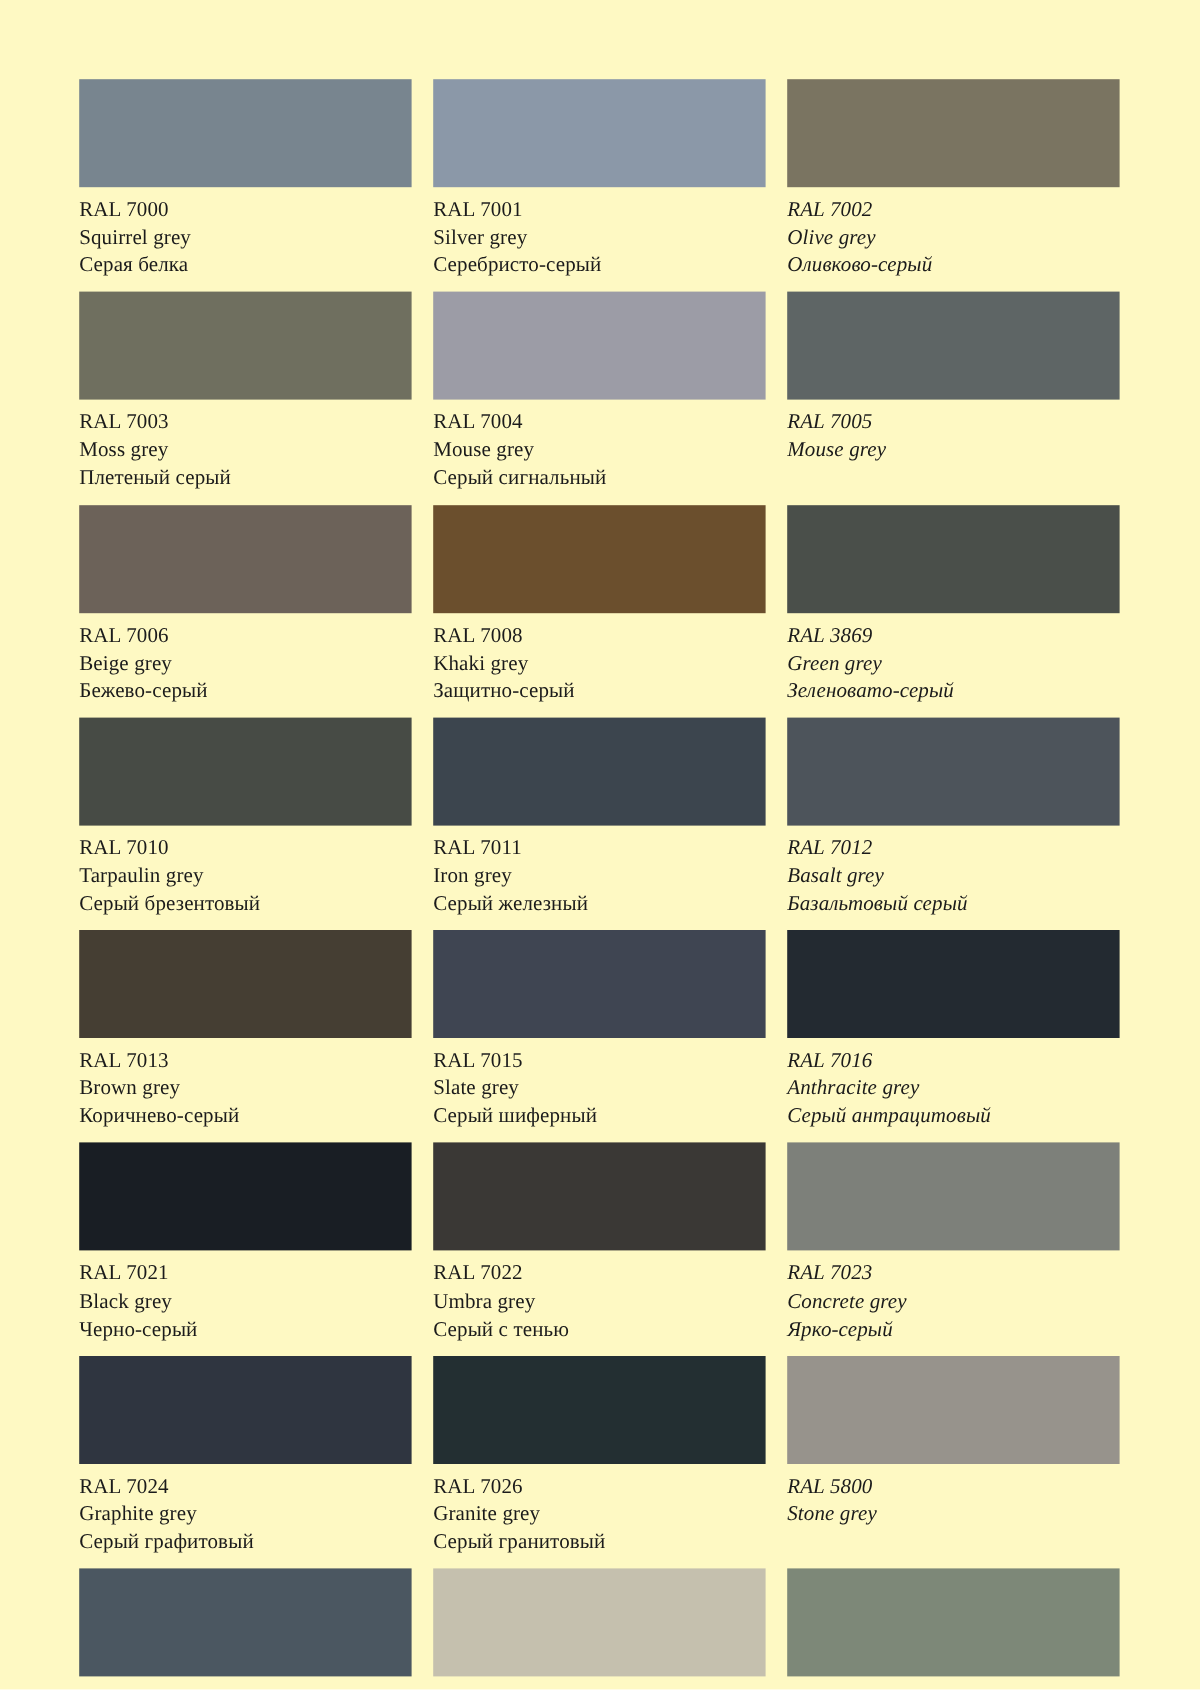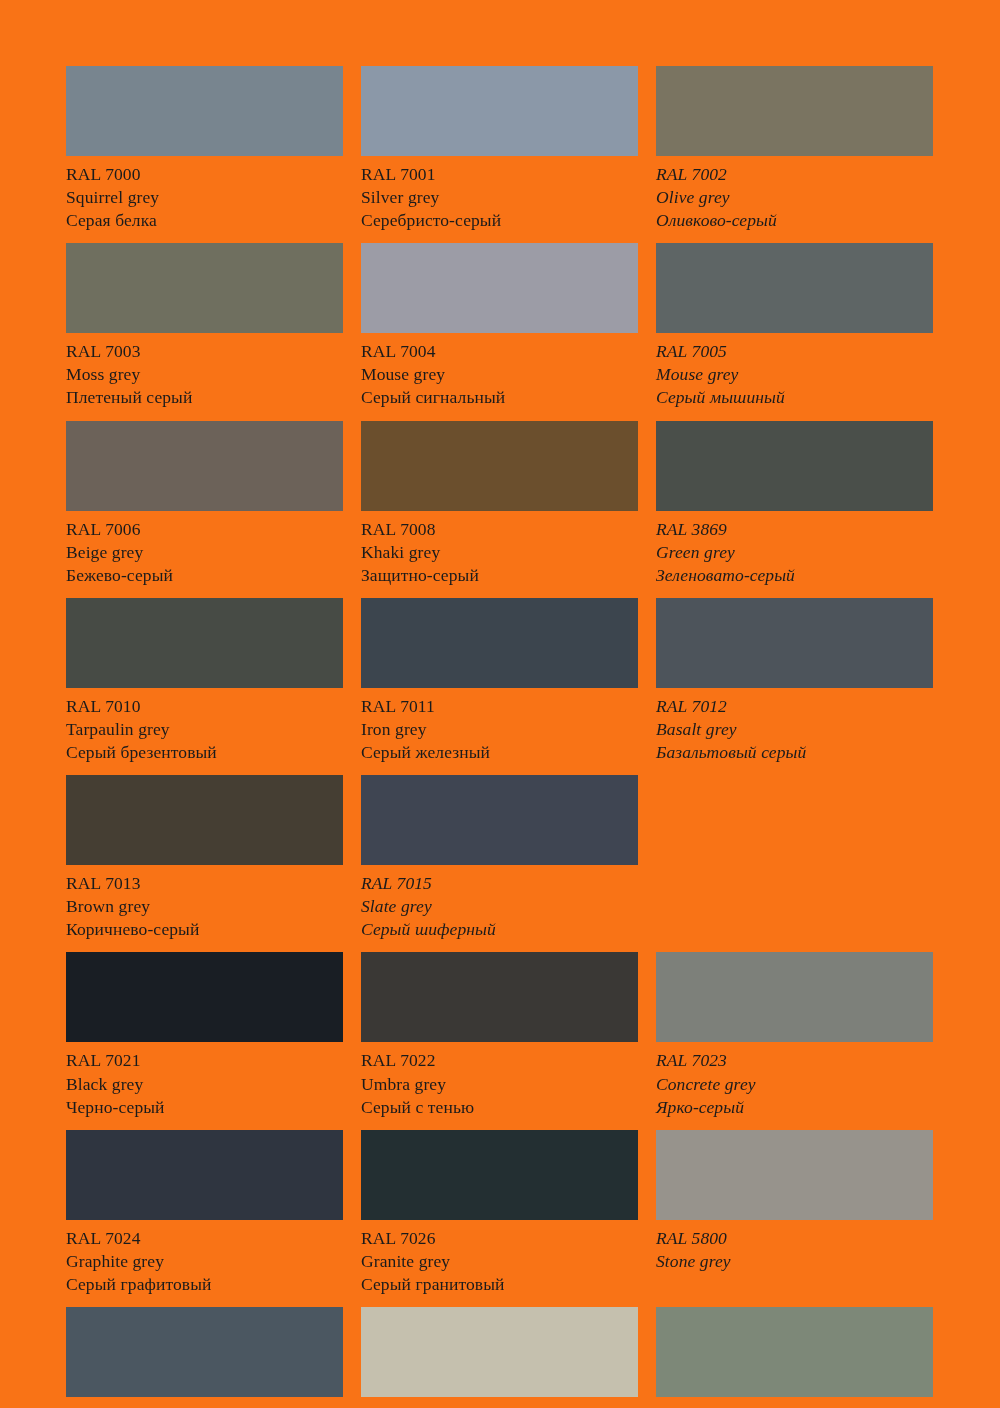--- a/index.html
+++ b/index.html
@@ -13,21 +13,21 @@
     width: 1000px;
     height: 1408px;
     overflow: hidden;
     font-family: "Liberation Serif", "DejaVu Serif", serif;
     color: #1b1b1b;
   }
   #sheet {
     position: relative;
     width: 1000px;
     height: 1408px;
-    background: #f97316;
+    background: #fef9c3;
   }
   #grid {
     position: absolute;
     left: 66px;
     top: 66px;
     width: 868px;
   }
   .color-row {
     display: flex;
     width: 868px;
@@ -104,21 +104,20 @@
             <span class="lbl lbl-code">RAL 7004</span>
             <span class="lbl lbl-en">Mouse grey</span>
             <span class="lbl lbl-ru">Серый сигнальный</span>
           </div>
         </div>
         <div class="color-cell">
           <div class="swatch" style="background: rgb(94, 101, 101);"></div>
           <div class="labels">
             <span class="lbl lbl-code">RAL 7005</span>
             <span class="lbl lbl-en">Mouse grey</span>
-            <span class="lbl lbl-ru">Серый мышиный</span>
           </div>
         </div>
       </div>
       <div class="color-row">
         <div class="color-cell">
           <div class="swatch" style="background: rgb(108, 98, 89);"></div>
           <div class="labels">
             <span class="lbl lbl-code">RAL 7006</span>
             <span class="lbl lbl-en">Beige grey</span>
             <span class="lbl lbl-ru">Бежево-серый</span>
@@ -175,20 +174,28 @@
             <span class="lbl lbl-en">Brown grey</span>
             <span class="lbl lbl-ru">Коричнево-серый</span>
           </div>
         </div>
         <div class="color-cell">
           <div class="swatch" style="background: rgb(63, 69, 82);"></div>
           <div class="labels">
             <span class="lbl lbl-code">RAL 7015</span>
             <span class="lbl lbl-en">Slate grey</span>
             <span class="lbl lbl-ru">Серый шиферный</span>
+          </div>
+        </div>
+        <div class="color-cell">
+          <div class="swatch" style="background: rgb(35, 42, 49);"></div>
+          <div class="labels">
+            <span class="lbl lbl-code">RAL 7016</span>
+            <span class="lbl lbl-en">Anthracite grey</span>
+            <span class="lbl lbl-ru">Серый антрацитовый</span>
           </div>
         </div>
       </div>
       <div class="color-row">
         <div class="color-cell">
           <div class="swatch" style="background: rgb(25, 30, 36);"></div>
           <div class="labels">
             <span class="lbl lbl-code">RAL 7021</span>
             <span class="lbl lbl-en">Black grey</span>
             <span class="lbl lbl-ru">Черно-серый</span>

